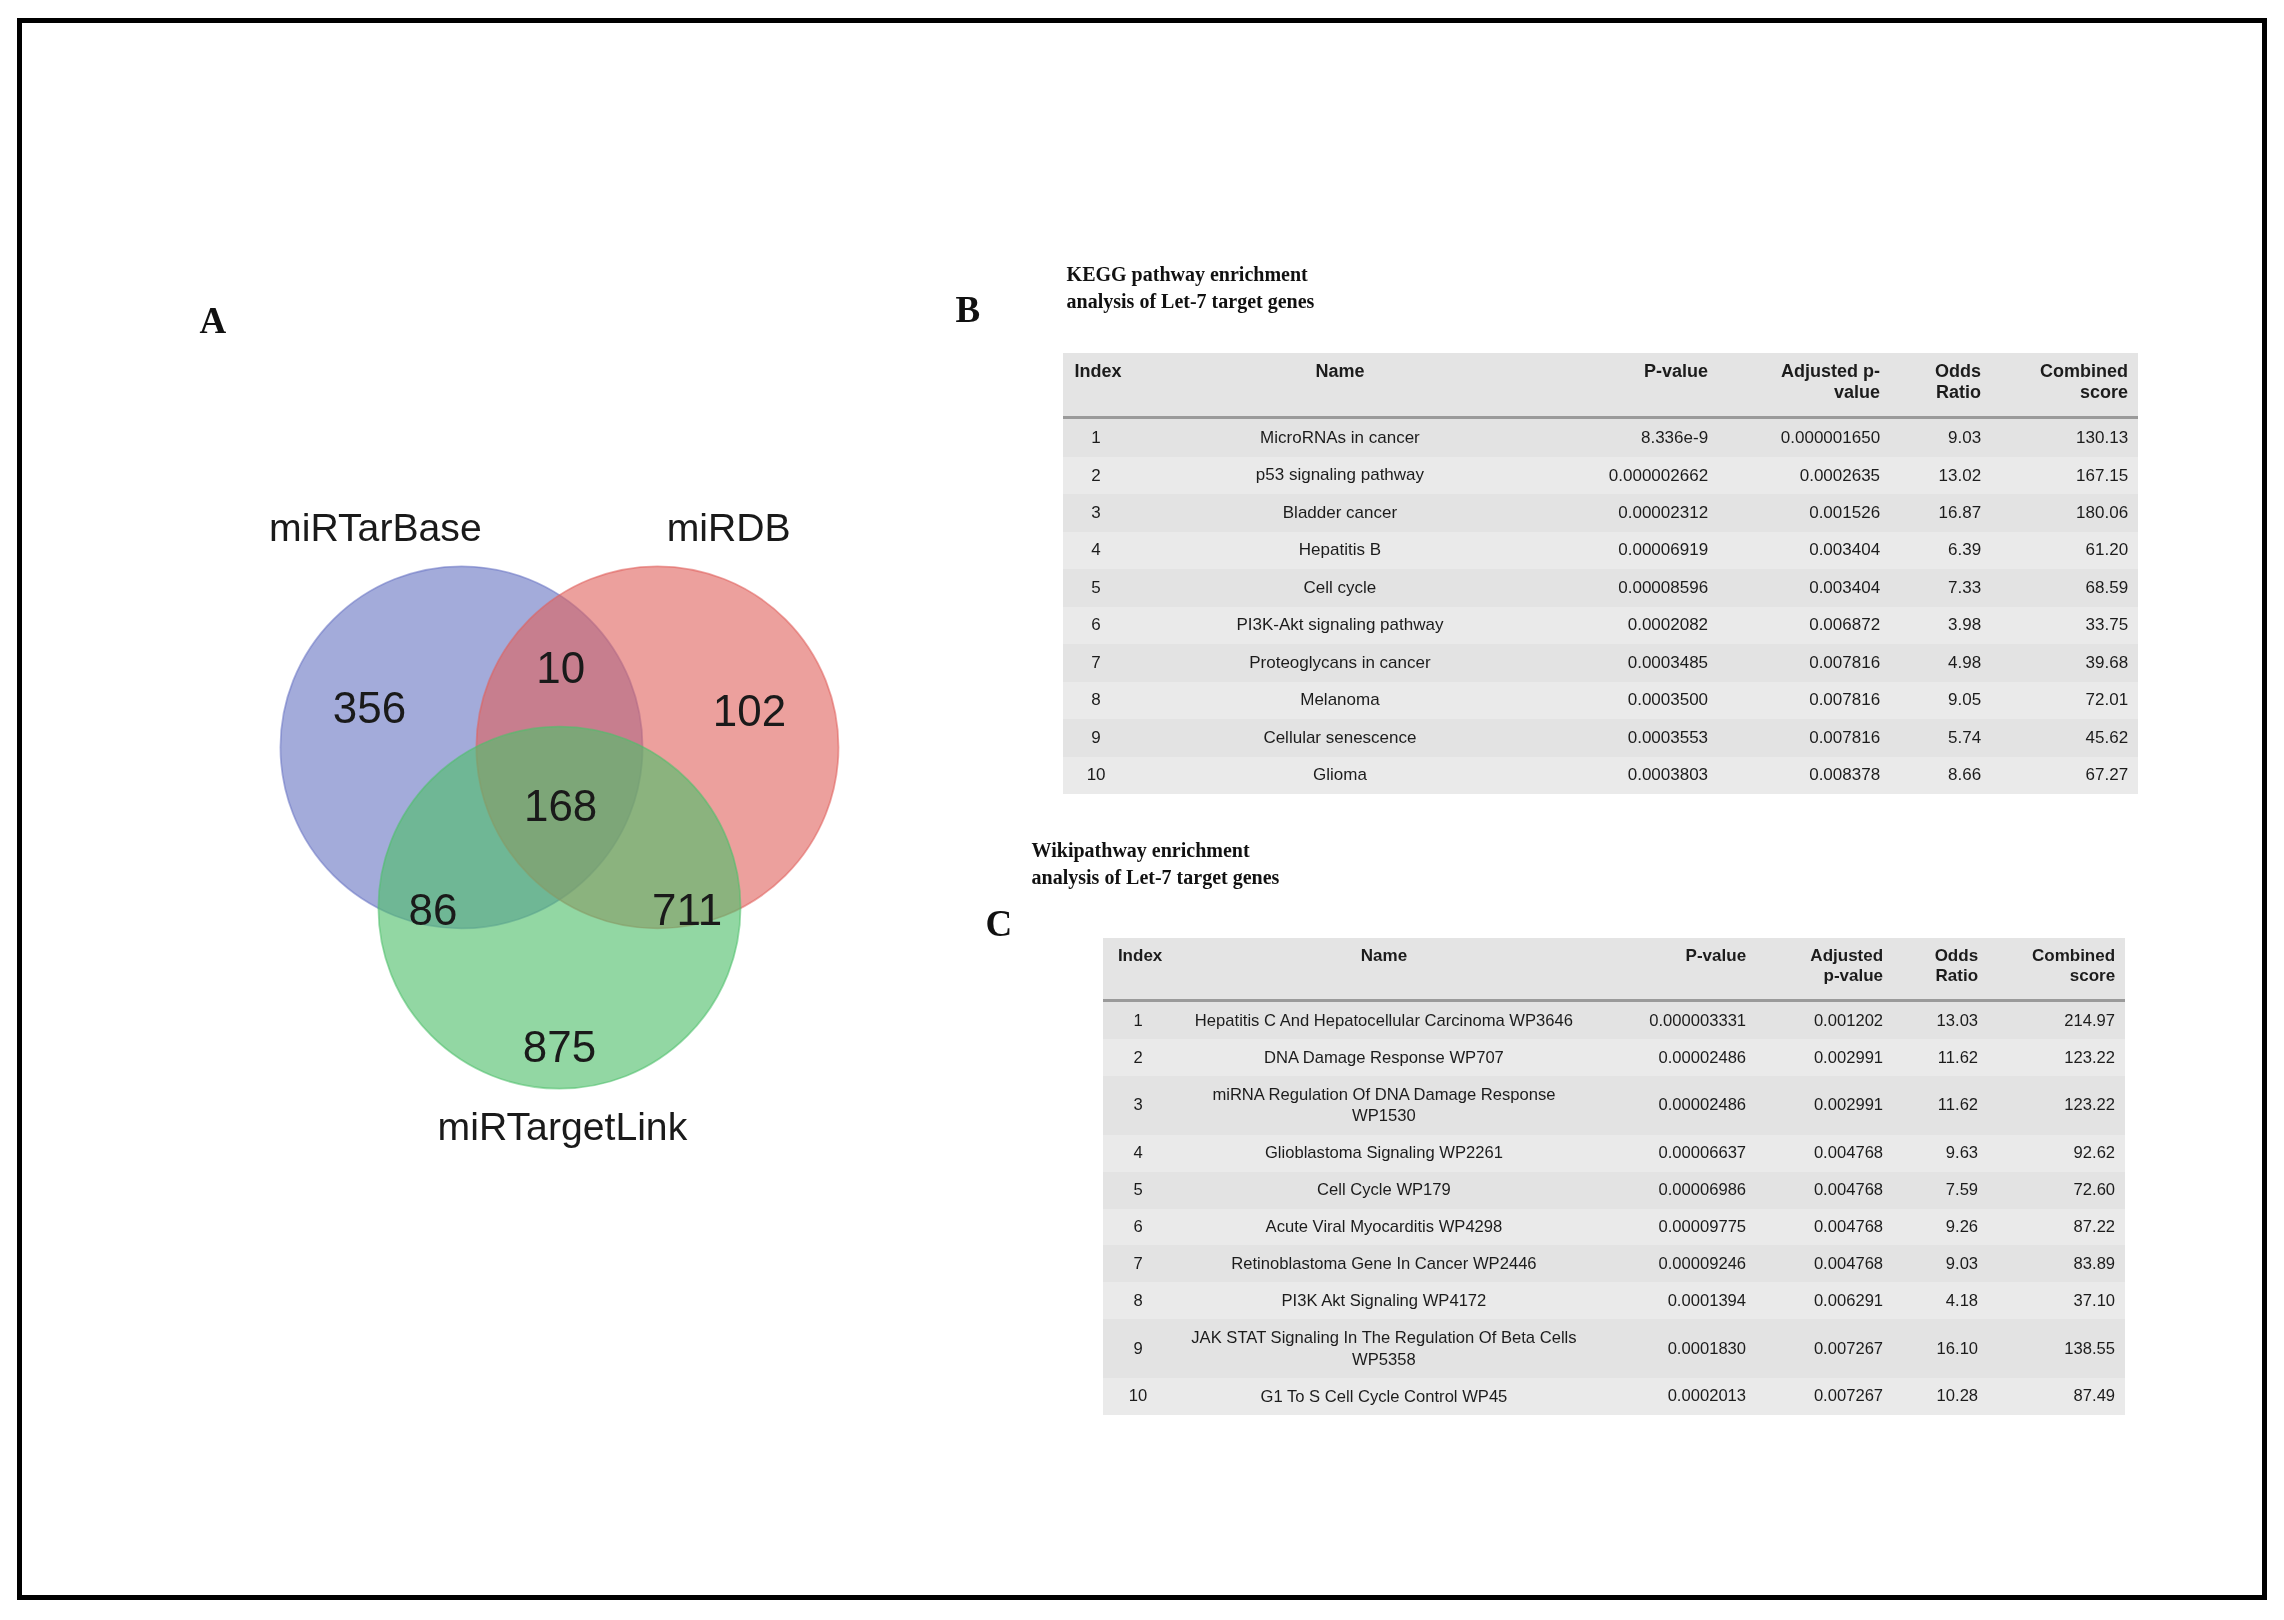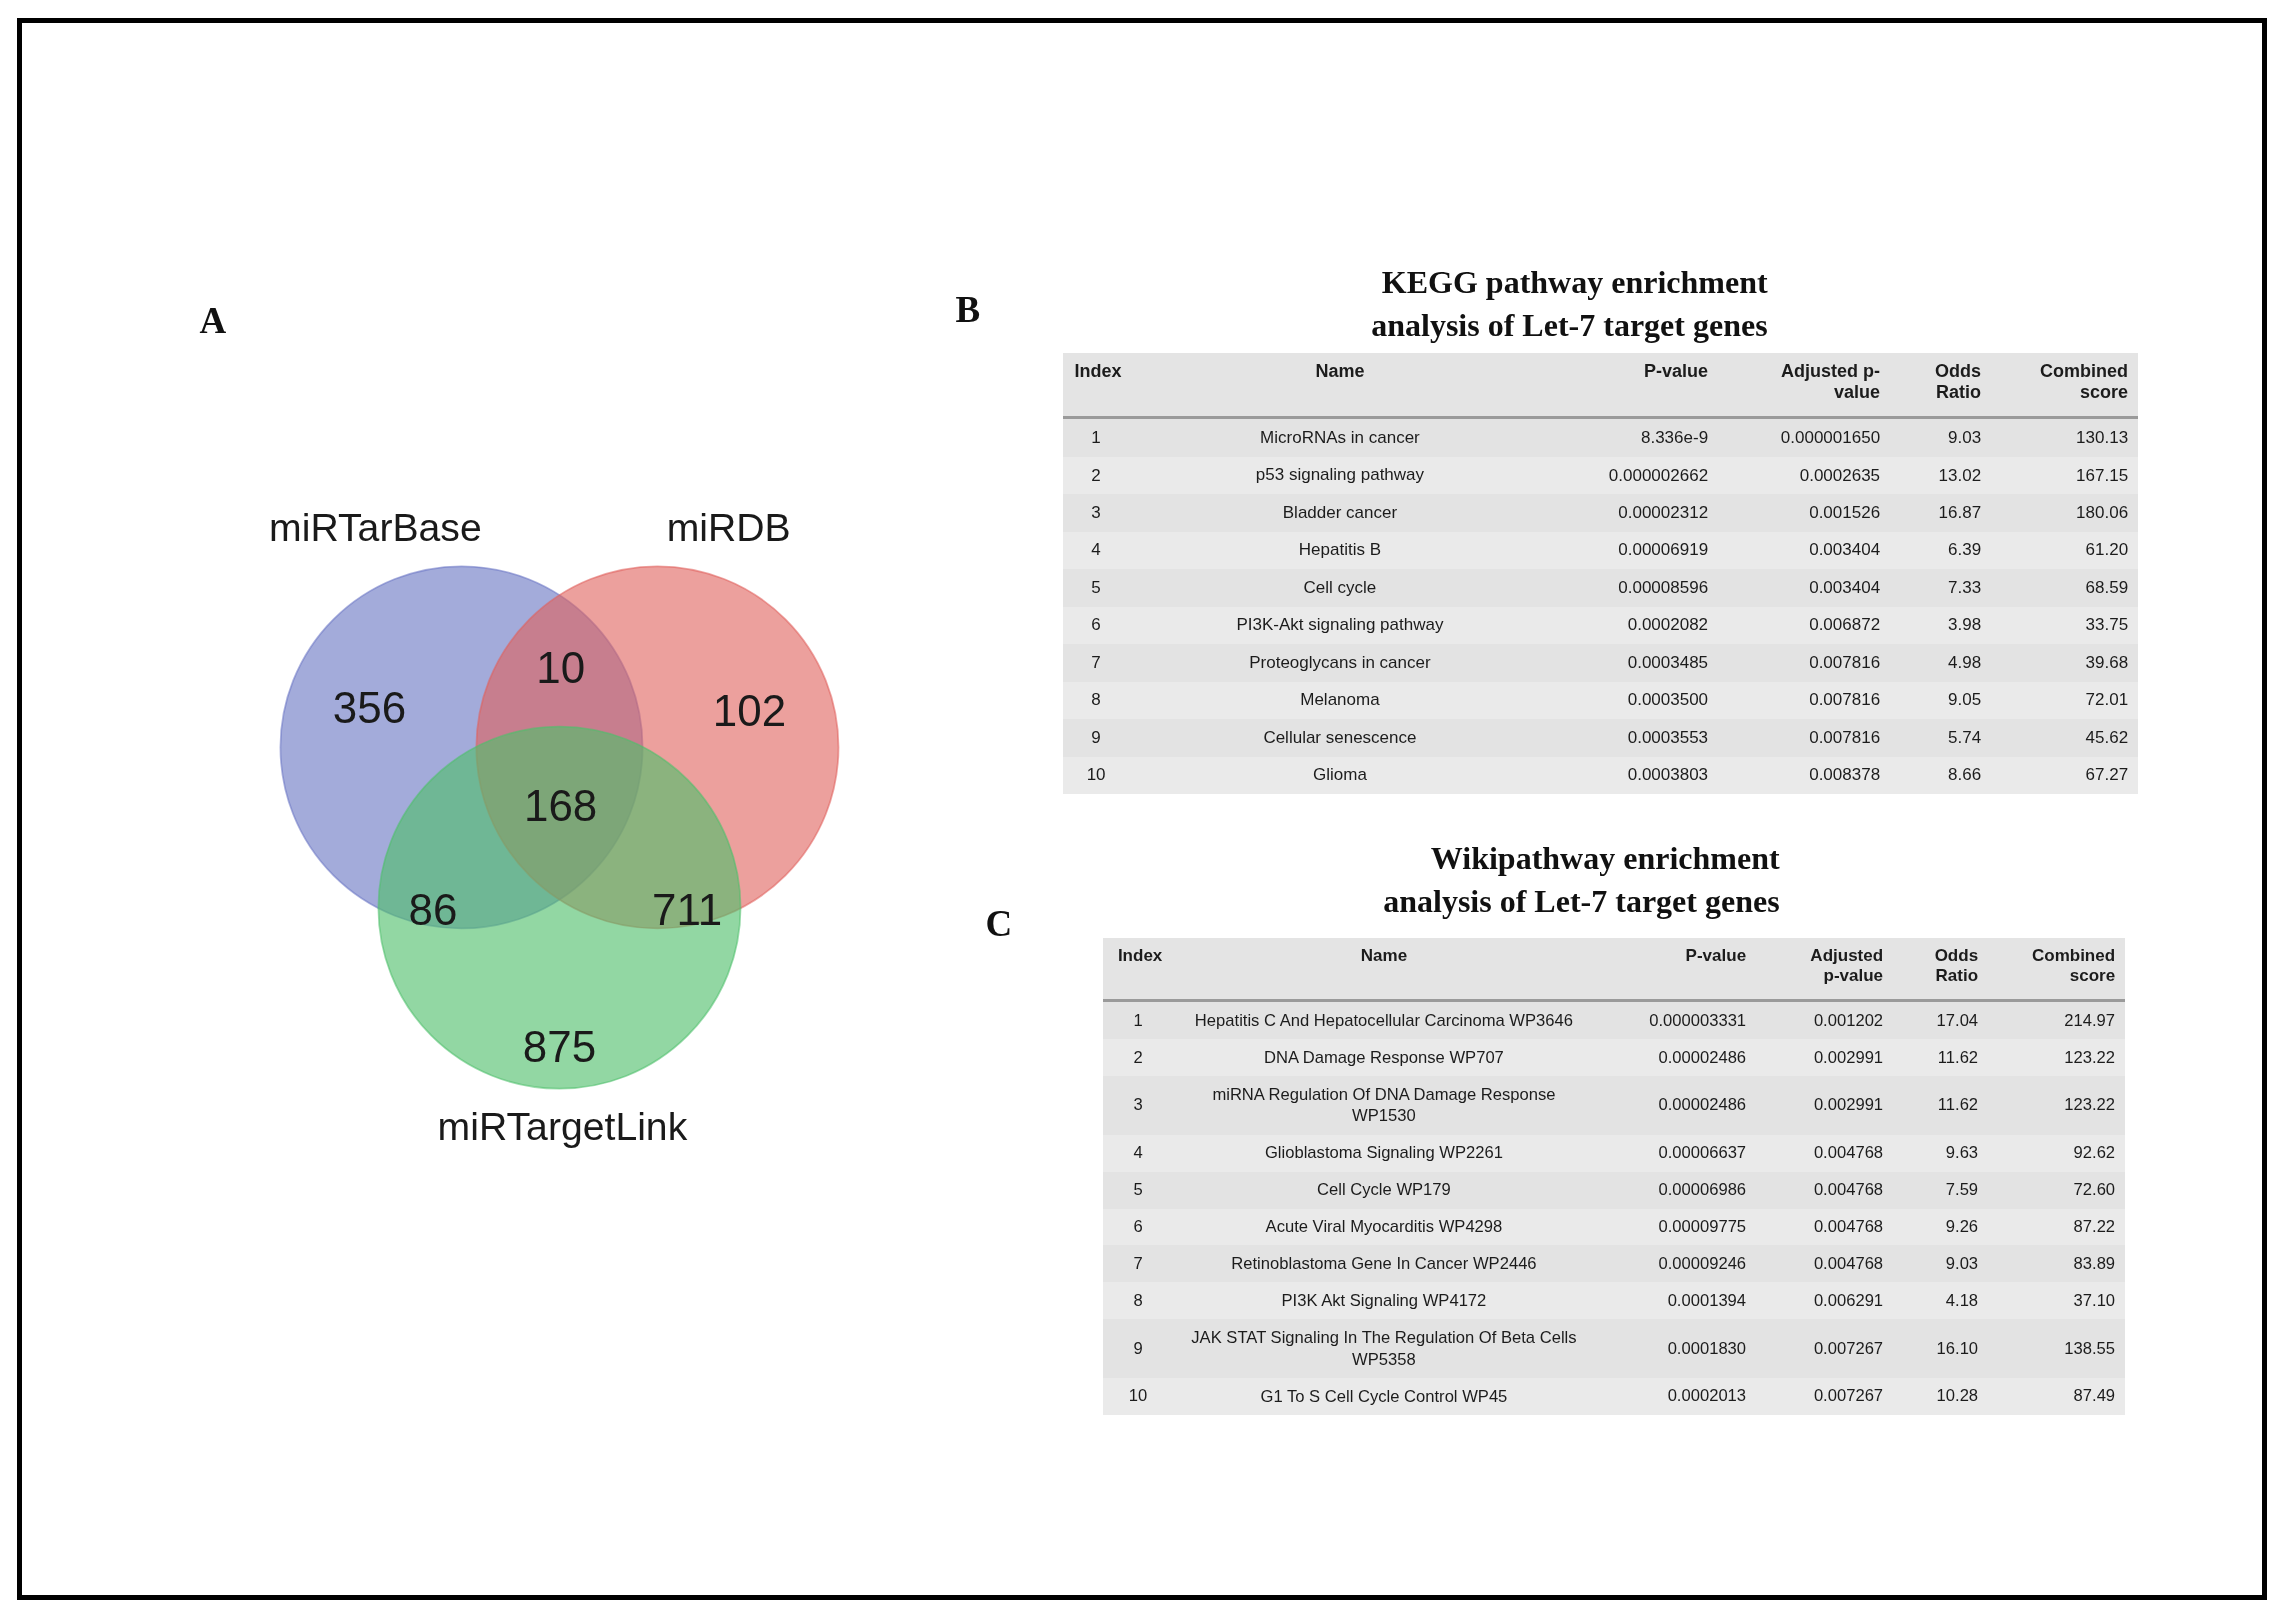--- a/index.html
+++ b/index.html
@@ -60,23 +60,23 @@
     font-size: 66px;
     fill: #1a1a1a;
     text-anchor: middle;
   }
 
   
   .table-title {
     position: absolute;
     font-family: "Liberation Serif", serif;
     font-weight: bold;
-    font-size: 32px;
+    font-size: 20px;
     color: #111111;
-    text-align: right;
+    text-align: left;
     line-height: 1.35;
     white-space: pre-line;
   }
   #kegg-title { left: 1045px; top: 238px; width: 701px; }
   #wiki-title { left: 1010px; top: 814px; width: 748px; }
 
   .enrich-table-wrap {
     position: absolute;
     background: #e9e9e9;
     box-sizing: border-box;
@@ -302,21 +302,21 @@
           <th class="th-num" style="white-space:pre-line;">Combined
 score</th>
         </tr>
       </thead>
       <tbody id="wiki-body">
           <tr>
             <td class="td-index">1</td>
             <td class="td-name">Hepatitis C And Hepatocellular Carcinoma WP3646</td>
             <td class="td-num">0.000003331</td>
             <td class="td-num">0.001202</td>
-            <td class="td-num">17.04</td>
+            <td class="td-num">13.03</td>
             <td class="td-num">214.97</td>
           </tr>
           <tr>
             <td class="td-index">2</td>
             <td class="td-name">DNA Damage Response WP707</td>
             <td class="td-num">0.00002486</td>
             <td class="td-num">0.002991</td>
             <td class="td-num">11.62</td>
             <td class="td-num">123.22</td>
           </tr>

